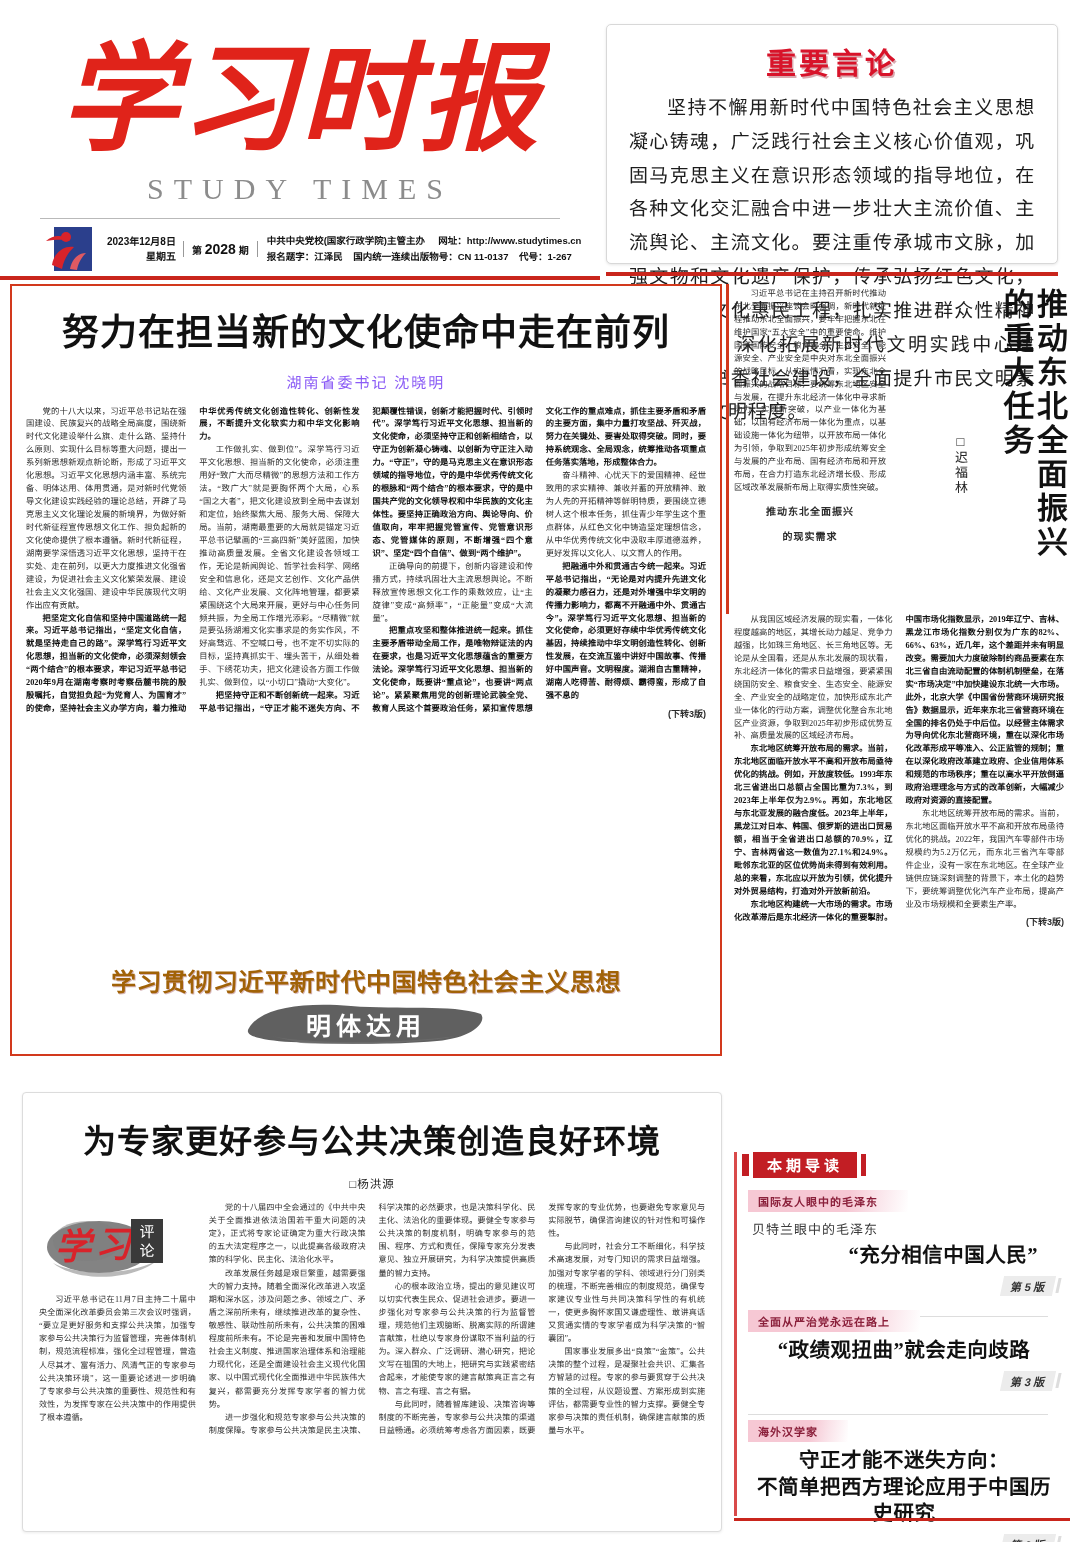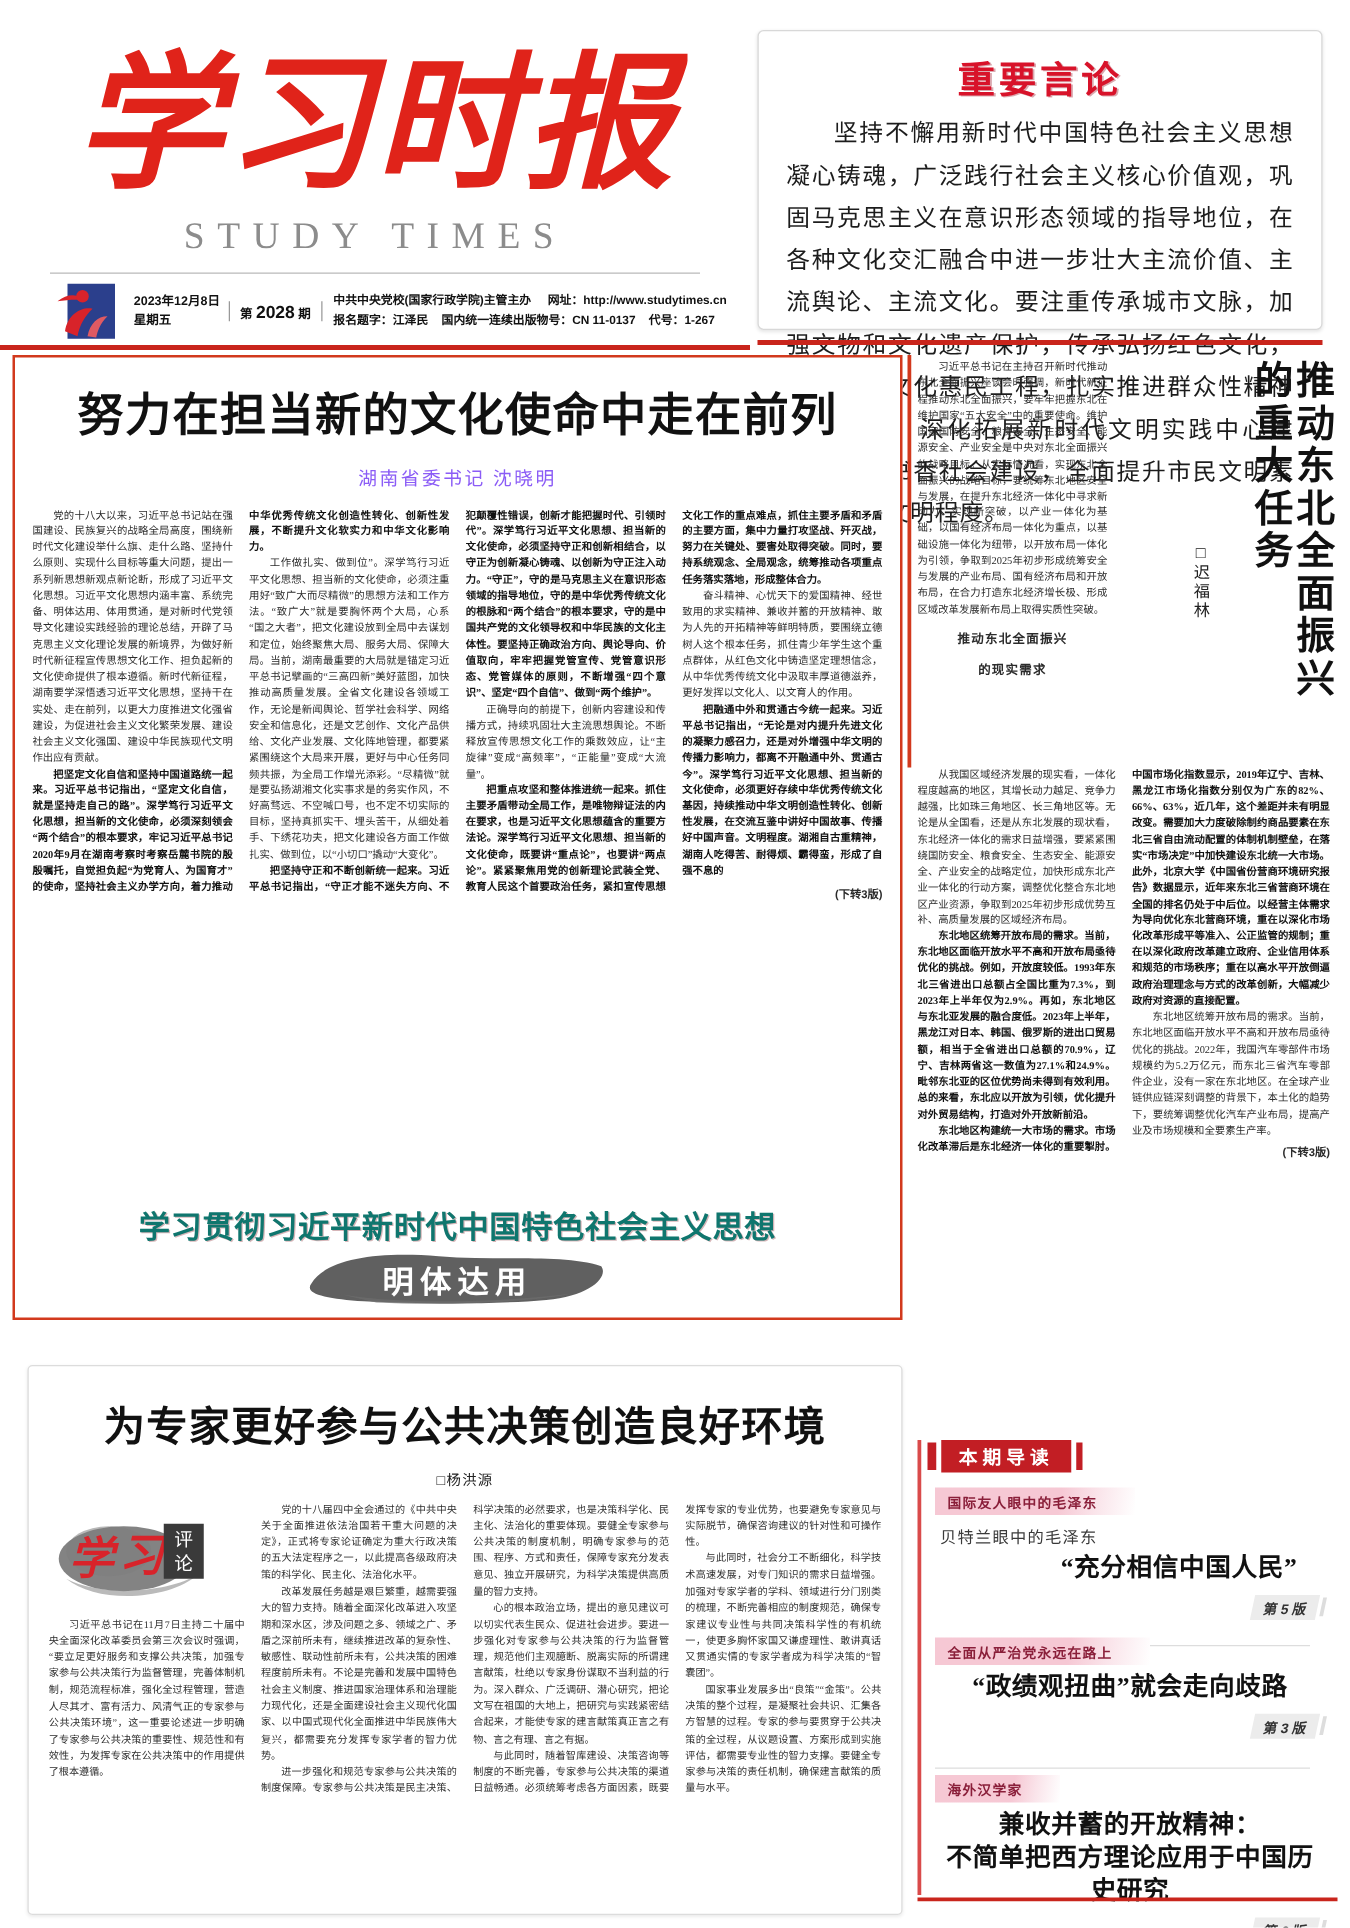--- a/index.html
+++ b/index.html
@@ -23,21 +23,21 @@
   .mast-title svg{width:500px;height:148px;display:block;}
   .mast-en{
     position:absolute;left:50px;top:172px;width:500px;
     text-align:center;
     font-family:"Liberation Serif","DejaVu Serif",serif;
     font-size:30px;letter-spacing:10px;color:#8c8c8c;font-weight:400;
   }
   .mast-rule{position:absolute;left:40px;top:218px;width:520px;height:1px;background:#b9b9b9;}
   .mast-info{position:absolute;left:40px;top:224px;width:530px;height:50px;display:flex;align-items:center;}
   .mast-logo{width:52px;height:48px;position:relative;flex:none;margin-right:8px;}
-  .mast-date{font-size:10px;line-height:1.55;text-align:left;color:#111;font-weight:bold;
+  .mast-date{font-size:10px;line-height:1.55;text-align:right;color:#111;font-weight:bold;
     font-family:"Liberation Sans","DejaVu Sans",sans-serif;padding:0 7px;white-space:nowrap;}
   .mast-issue{font-size:10px;color:#111;font-weight:bold;padding:0 8px;white-space:nowrap;
     font-family:"Liberation Sans","DejaVu Sans",sans-serif;border-left:1px solid #999;border-right:1px solid #999;}
   .mast-issue b{font-size:14px;}
   .mast-pub{font-size:9.5px;line-height:1.65;color:#111;font-weight:bold;padding-left:9px;white-space:nowrap;
     font-family:"Liberation Sans","DejaVu Sans",sans-serif;}
   .mast-bottomline{position:absolute;left:0;top:276px;width:600px;height:4px;background:#c9251c;}
 
   
   .zyyl{
@@ -79,21 +79,21 @@
     font-size:8.3px;line-height:1.56;text-align:justify;color:#2b2b2b;
     font-family:"Liberation Serif","DejaVu Serif",serif;
   }
   .main-cols p{margin:0;text-indent:2em;}
   .main-cols p.sub{font-weight:bold;text-indent:2em;color:#111;}
   .jump{text-align:right;font-weight:bold;font-size:9px;
     font-family:"Liberation Sans","DejaVu Sans",sans-serif;margin-top:4px;}
 
   .main-banner{position:absolute;left:0;bottom:4px;width:708px;text-align:center;}
   .banner-line{
-    font-size:25px;font-weight:bold;color:#0f766e;letter-spacing:.5px;
+    font-size:25px;font-weight:bold;color:#a16207;letter-spacing:.5px;
     font-family:"Liberation Sans","DejaVu Sans",sans-serif;
     text-shadow:1px 1px 0 rgba(120,10,20,.3);
   }
   .banner-sub{position:relative;display:inline-block;margin-top:2px;width:250px;height:46px;}
   .banner-sub svg{position:absolute;left:0;top:0;}
   .banner-sub span{
     position:absolute;left:0;top:6px;width:250px;text-align:center;
     font-size:25px;font-weight:bold;color:#fff;letter-spacing:5px;
     font-family:"Liberation Serif","DejaVu Serif",serif;
   }
@@ -326,18 +326,18 @@
     <div class="toc-head">
       <div class="tick"></div>
       <div class="tbox">本期导读</div>
       <div class="tick2"></div>
     </div>
     <div id="toc-items">
         <div class="toc-item" style="top: 38px;"><div class="toc-tag">国际友人眼中的毛泽东</div><div class="toc-kicker">贝特兰眼中的毛泽东</div><div class="toc-title r">“充分相信中国人民”</div><div class="toc-page"><span>第 5 版</span><i></i></div></div>
         <div class="toc-sep" style="top: 164px;"></div>
         <div class="toc-item" style="top: 158px;"><div class="toc-tag">全面从严治党永远在路上</div><div class="toc-title c">“政绩观扭曲”就会走向歧路</div><div class="toc-page"><span>第 3 版</span><i></i></div></div>
         <div class="toc-sep" style="top: 262px;"></div>
-        <div class="toc-item" style="top: 268px;"><div class="toc-tag">海外汉学家</div><div class="toc-title c">兼收并蓄的开放精神：</div><div class="toc-title c">不简单把西方理论应用于中国历史研究</div><div class="toc-page"><span>第 6 版</span><i></i></div></div>
+        <div class="toc-item" style="top: 268px;"><div class="toc-tag">海外汉学家</div><div class="toc-title c">守正才能不迷失方向：</div><div class="toc-title c">不简单把西方理论应用于中国历史研究</div><div class="toc-page"><span>第 6 版</span><i></i></div></div>
       </div>
     <div class="toc-bottomline"></div>
   </div>
 
 </div>
 
 </body></html>

